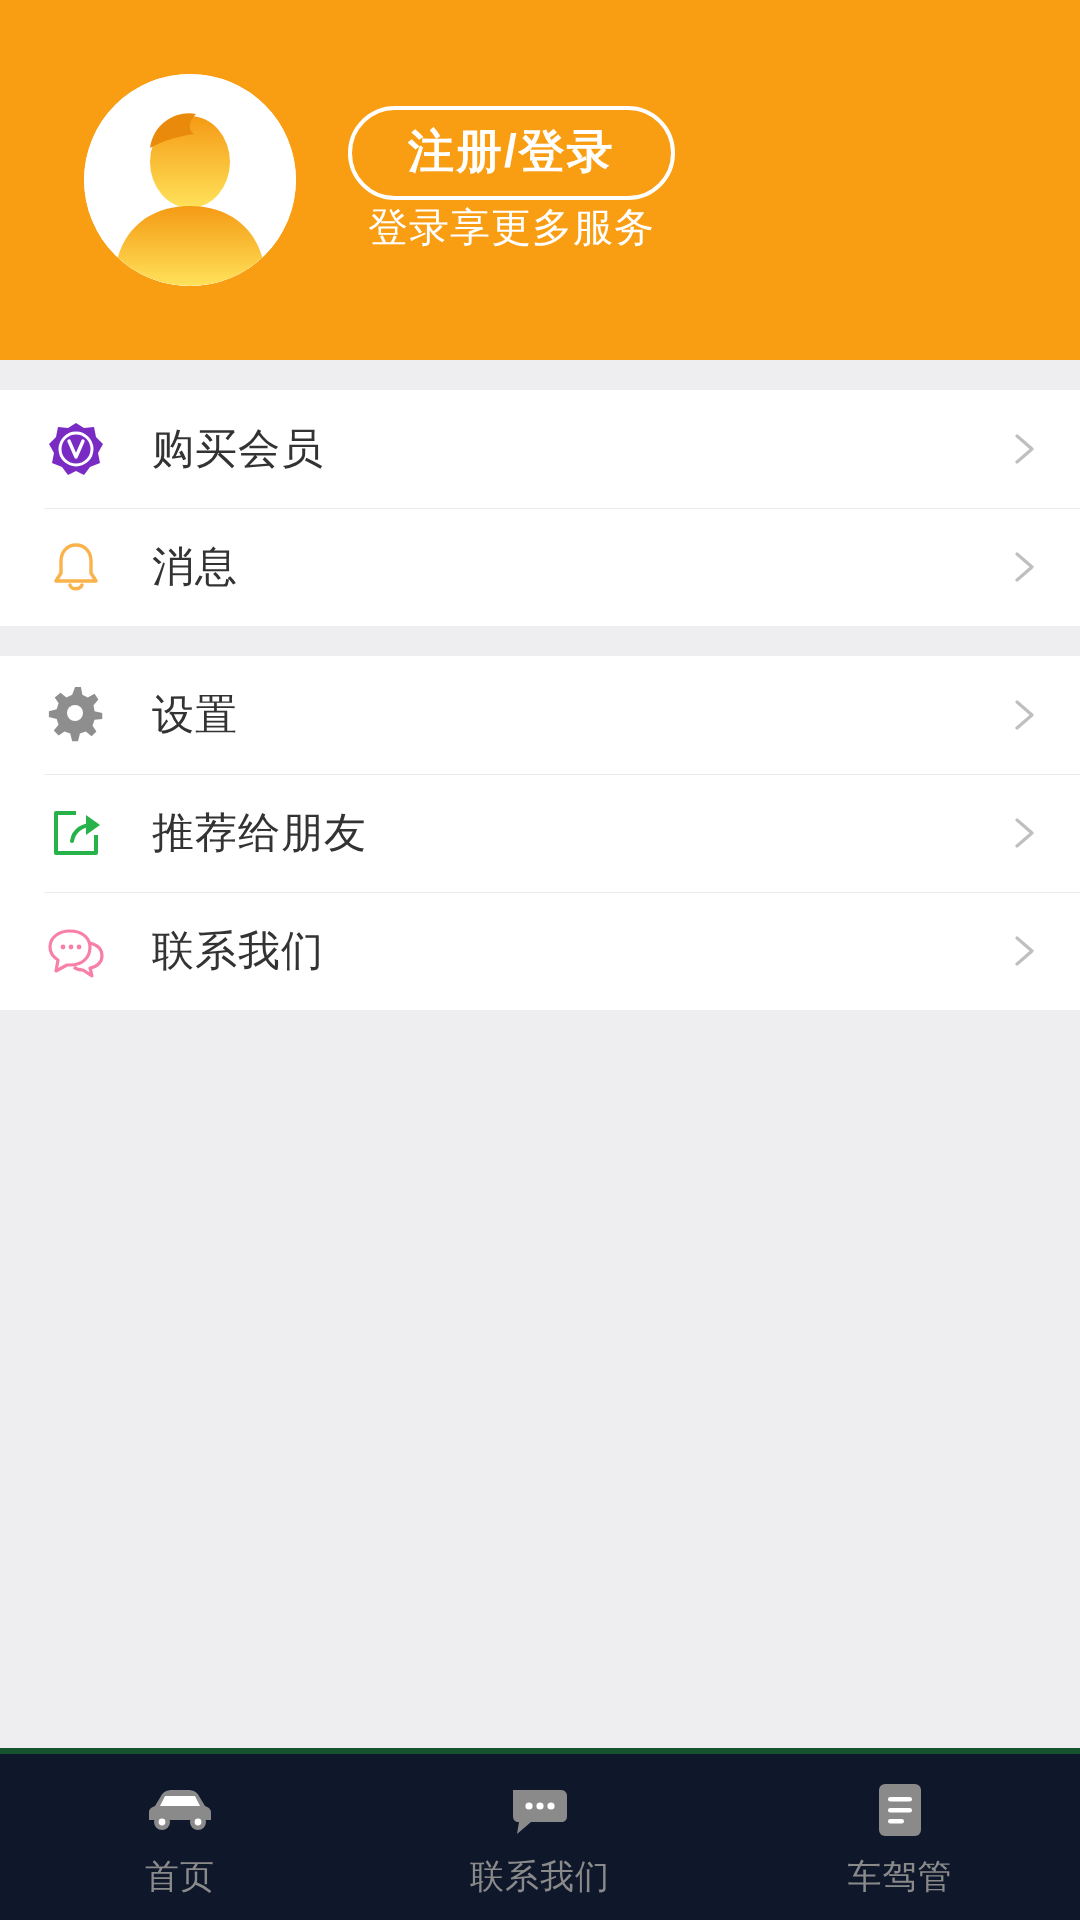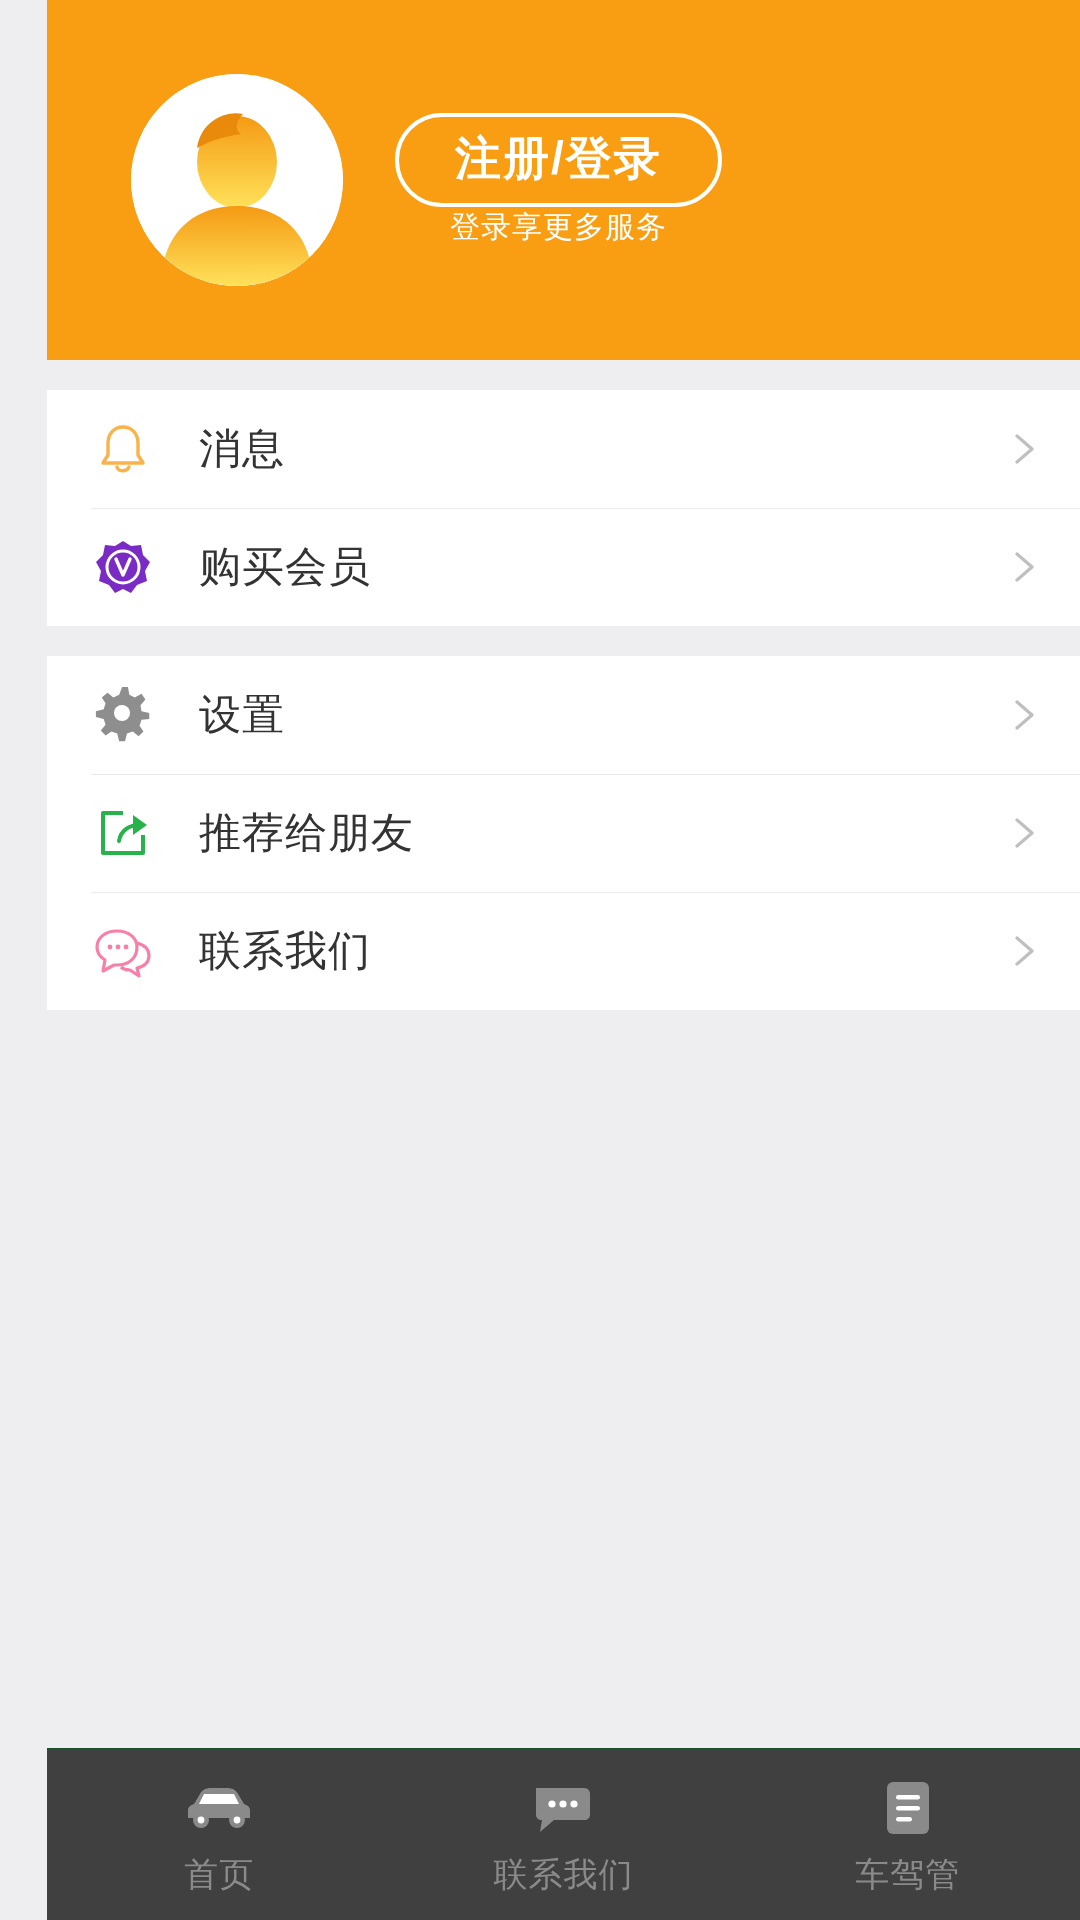--- a/index.html
+++ b/index.html
@@ -2,21 +2,21 @@
 <html><head>
 <meta charset="utf-8">
 <style>
   * { margin:0; padding:0; box-sizing:border-box; }
   html, body {
     width:1080px; height:1920px;
     font-family:"Liberation Sans", sans-serif;
     background:#eeeef0;
     overflow:hidden;
   }
-  .phone { position:relative; width:1080px; height:1920px; background:#eeeef0; display:flex; flex-direction:column;padding-left:47px; }
+  .phone { position:relative; width:1080px; height:1920px; background:#eeeef0; display:flex; flex-direction:column; }
 
   
   .header {
     height:360px;
     background:#F99D12;
     display:flex;
     align-items:center;
     padding-left:84px;
     flex:0 0 auto;
     position:relative;
@@ -40,21 +40,21 @@
     color:#ffffff;
     font-size:46px;
     font-weight:bold;
     padding:18px 56px 22px 56px;
     letter-spacing:2px;
     line-height:1;
     white-space:nowrap;
   }
   .login-sub {
     color:#ffffff;
-    font-size:30px;
+    font-size:40px;
     letter-spacing:1px;
     white-space:nowrap;
   }
 
   
   .gap { height:30px; background:#eeeef0; flex:0 0 auto; }
   .group { background:#ffffff; flex:0 0 auto; }
   .row {
     height:118px;
     display:flex;
@@ -86,22 +86,22 @@
     flex:0 0 auto;
   }
   .chev svg { display:block; }
 
   
   .filler { flex:1 1 auto; background:#eeeef0; }
 
   
   .tabbar {
     height:172px;
-    background:#404040;
-    border-top:1px solid #14532d;
+    background:#0f172a;
+    border-top:6px solid #14532d;
     display:flex;
     flex:0 0 auto;
   }
   .tab {
     flex:1 1 0;
     display:flex; flex-direction:column;
     align-items:center; justify-content:center;
     gap:14px;
   }
   .tab-icon { height:66px; display:flex; align-items:flex-end; }
@@ -139,41 +139,41 @@
     </div>
   </div>
 
   <div class="gap"></div>
 
   <div class="group">
 
     <div class="row">
       <span class="row-icon">
         <svg width="60" height="60" viewBox="0 0 60 60">
-          <path d="M30 8 C21 8 15 15 15 24 L15 36 L10 44 L50 44 L45 36 L45 24 C45 15 39 8 30 8 Z" fill="none" stroke="#F9B34A" stroke-width="3.4" stroke-linejoin="round"></path>
-          <path d="M24 48 C25 53 34 53 36 48" fill="none" stroke="#F9B34A" stroke-width="3.4" stroke-linecap="round"></path>
-        </svg>
-      </span>
-      <span class="row-label">消息</span>
-      <span class="chev">
-        <svg width="40" height="40" viewBox="0 0 40 40">
-            <path d="M13 7 L28 20 L13 33" fill="none" stroke="#BFBFBF" stroke-width="3.2" stroke-linecap="round" stroke-linejoin="round"></path>
-          </svg>
-      </span>
-    </div>
-
-    <div class="row">
-      <span class="row-icon">
-        <svg width="60" height="60" viewBox="0 0 60 60">
           <path d="M30 4 L38 9 L48 8 L50 18 L57 25 L52 34 L54 44 L44 48 L38 56 L30 52 L22 56 L16 48 L6 44 L8 34 L3 25 L10 18 L12 8 L22 9 Z" fill="#7A2BC4"></path>
           <circle cx="30" cy="30" r="16" fill="none" stroke="#ffffff" stroke-width="3"></circle>
           <path d="M23 22 L30 38 L37 22" fill="none" stroke="#ffffff" stroke-width="3.4" stroke-linecap="round" stroke-linejoin="round"></path>
         </svg>
       </span>
       <span class="row-label">购买会员</span>
+      <span class="chev">
+        <svg width="40" height="40" viewBox="0 0 40 40">
+            <path d="M13 7 L28 20 L13 33" fill="none" stroke="#BFBFBF" stroke-width="3.2" stroke-linecap="round" stroke-linejoin="round"></path>
+          </svg>
+      </span>
+    </div>
+
+    <div class="row">
+      <span class="row-icon">
+        <svg width="60" height="60" viewBox="0 0 60 60">
+          <path d="M30 8 C21 8 15 15 15 24 L15 36 L10 44 L50 44 L45 36 L45 24 C45 15 39 8 30 8 Z" fill="none" stroke="#F9B34A" stroke-width="3.4" stroke-linejoin="round"></path>
+          <path d="M24 48 C25 53 34 53 36 48" fill="none" stroke="#F9B34A" stroke-width="3.4" stroke-linecap="round"></path>
+        </svg>
+      </span>
+      <span class="row-label">消息</span>
       <span class="chev">
         <svg width="40" height="40" viewBox="0 0 40 40">
             <path d="M13 7 L28 20 L13 33" fill="none" stroke="#BFBFBF" stroke-width="3.2" stroke-linecap="round" stroke-linejoin="round"></path>
           </svg>
       </span>
     </div>
 
   </div>
 
   <div class="gap"></div>

